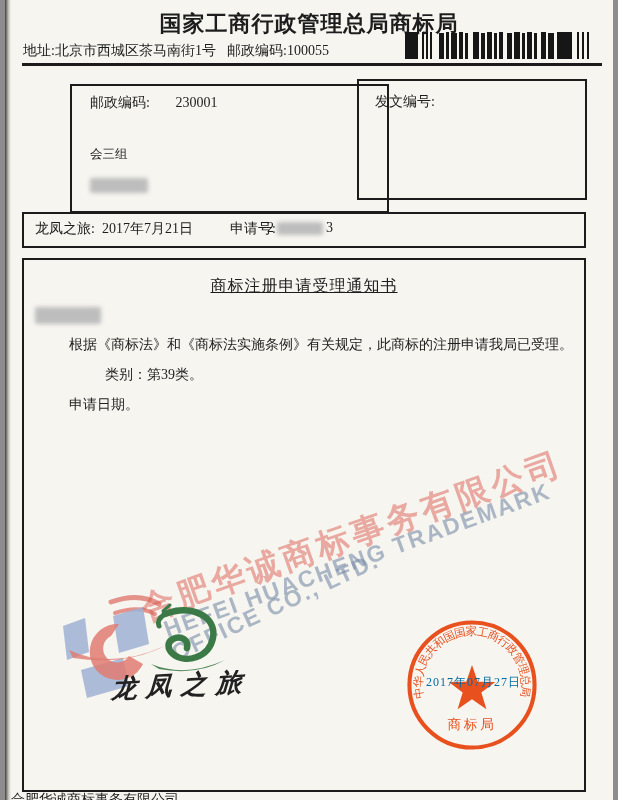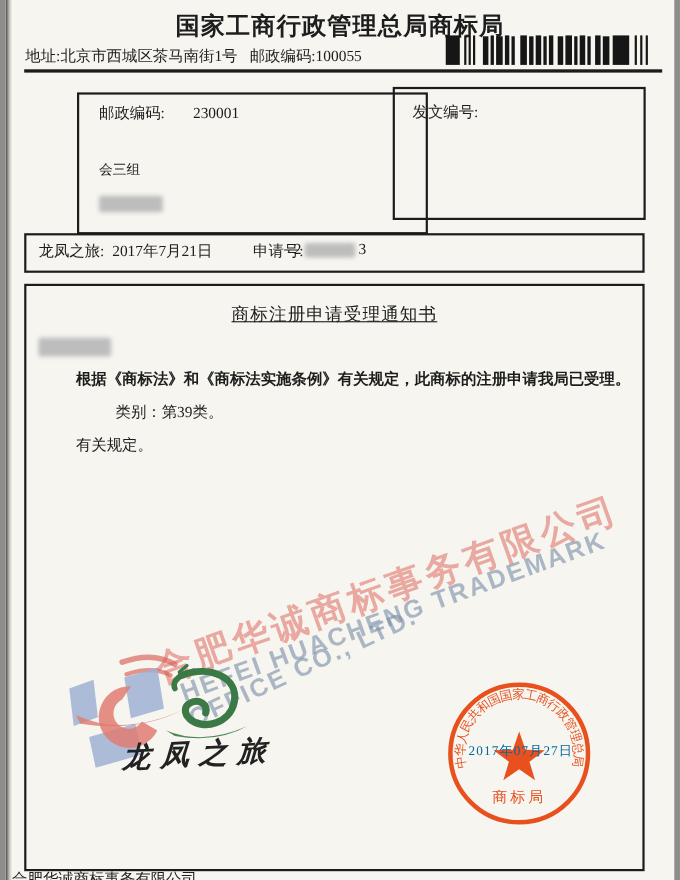--- a/index.html
+++ b/index.html
@@ -32,21 +32,21 @@
   .dn-value .redact{width:32px;height:12px;margin:0 2px;}
   .app-date-label{position:absolute;left:11px;top:6px;font-size:14px;}
   .app-date-value{position:absolute;left:78px;top:6px;font-size:14px;}
   .app-no-label{position:absolute;left:206px;top:6px;font-size:14px;}
   .app-no-value{position:absolute;left:243px;top:6px;font-size:14px;white-space:nowrap;}
   .app-no-value .redact{width:46px;height:13px;margin:0 3px;}
   .notice-title{position:absolute;left:0;top:16px;width:100%;text-align:center;
     font-size:16px;letter-spacing:1px;text-decoration:underline;}
   .notice-name{position:absolute;left:11px;top:47px;width:66px;height:17px;}
   .notice-p{position:absolute;left:45px;font-size:14px;white-space:nowrap;}
-  .p1{top:76px;font-weight:bold;}
+  .p1{top:76px;}
   .p2{top:106px;margin-left:36px;}
   .p3{top:136px;}
   .wm{position:absolute;white-space:nowrap;transform-origin:0 50%;z-index:2;pointer-events:none;}
   .wm-cn{left:138px;top:588px;font-size:33px;letter-spacing:4px;font-weight:600;
     color:rgba(220,92,80,.5);transform:rotate(-19.5deg);}
   .wm-en1{left:160px;top:617px;font-size:23px;letter-spacing:2px;font-weight:700;
     color:rgba(122,140,168,.6);transform:rotate(-20deg);font-family:"Liberation Sans","DejaVu Sans",sans-serif;}
   .wm-en2{left:168px;top:641px;font-size:23px;letter-spacing:2px;font-weight:700;
     color:rgba(122,140,168,.6);transform:rotate(-25deg);font-family:"Liberation Sans","DejaVu Sans",sans-serif;}
   .emblem{position:absolute;left:48px;top:586px;z-index:1;}
@@ -124,21 +124,21 @@
     <span class="app-no-value">
       <span>2</span><span class="redact"></span><span>3</span>
     </span>
   </div>
 
   <div class="box main-box">
     <div class="notice-title">商标注册申请受理通知书</div>
     <div class="redact notice-name"></div>
     <div class="notice-p p1">根据《商标法》和《商标法实施条例》有关规定，此商标的注册申请我局已受理。</div>
     <div class="notice-p p2">类别：第39类。</div>
-    <div class="notice-p p3">有关规定。</div>
+    <div class="notice-p p3">申请日期。</div>
   </div>
 
   <div class="wm wm-cn">合肥华诚商标事务有限公司</div>
   <div class="wm wm-en1">HEFEI HUACHENG TRADEMARK</div>
   <div class="wm wm-en2">OFFICE CO., LTD.</div>
 
   <svg class="emblem" width="120" height="122" viewBox="0 0 120 122">
     <path d="M 58,16 Q 86,6 106,18" fill="none" stroke="#e07b72" stroke-width="5" stroke-linecap="round" opacity=".8"></path>
     <path d="M 62,27 Q 86,19 102,28" fill="none" stroke="#e07b72" stroke-width="4" stroke-linecap="round" opacity=".8"></path>
     <polygon points="10,40 32,32 36,66 14,74" fill="#9db0d3" opacity=".85"></polygon>

